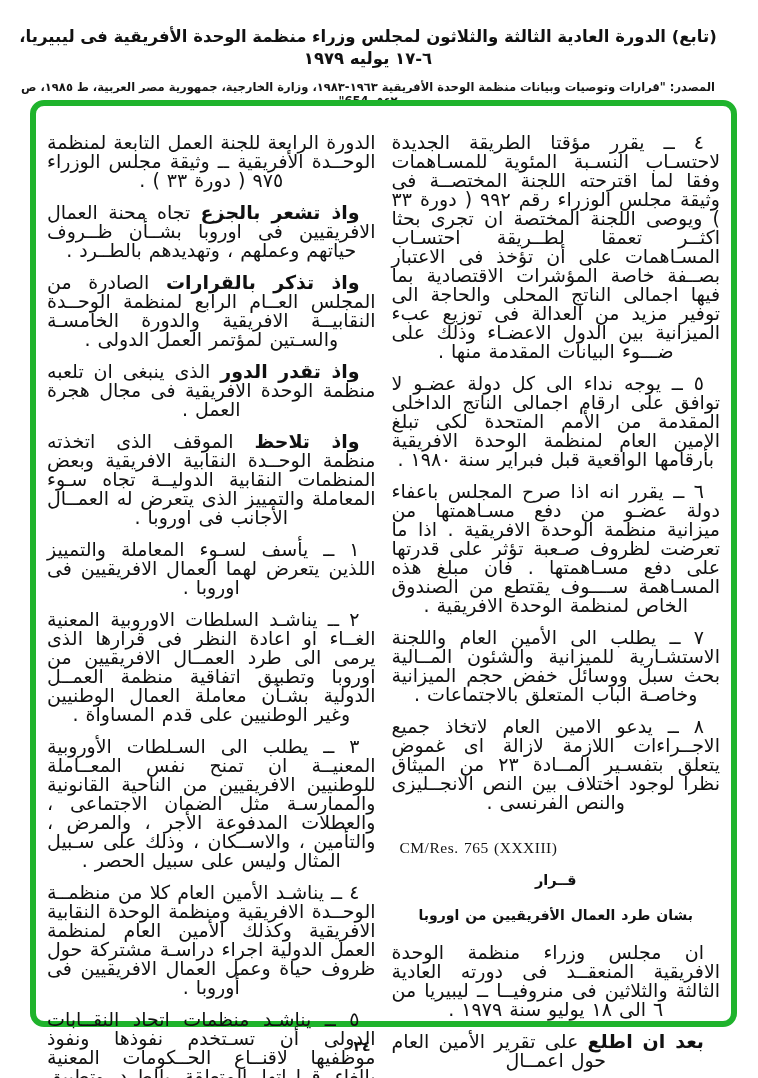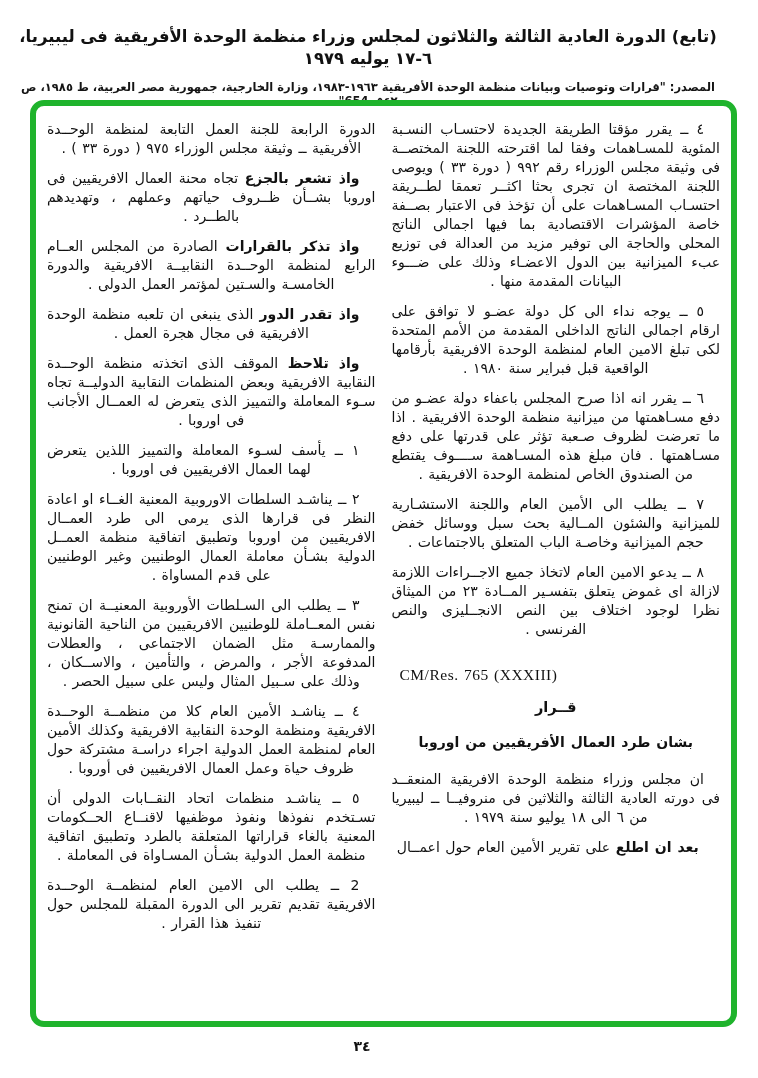--- a/index.html
+++ b/index.html
@@ -21,22 +21,22 @@
     box-sizing:border-box;border:6px solid #1fb32c;border-radius:14px;
     background:#fff;
   }
   .columns{
     position:absolute;left:30px;top:106px;width:707px;height:915px;
     box-sizing:border-box;padding:14px 17px 0 17px;
     display:flex;flex-direction:row;gap:16px;direction:rtl;
   }
   .col{width:329px;box-sizing:border-box;}
   .para{
-    margin:0 0 11px 0;
-    font-size:14px;line-height:19px;
+    margin:13px 0 11px 0;
+    font-size:19px;line-height:19px;
     text-align:justify;text-align-last:center;
     text-indent:16px;
     word-spacing:1px;
   }
   .para.noindent{text-indent:0;}
   .para.latin{
     direction:ltr;text-align:left;text-align-last:left;text-indent:0;
     font-family:"Liberation Serif","DejaVu Serif",serif;
     font-size:15.5px;font-weight:normal;margin:26px 0 10px 8px;letter-spacing:.5px;
   }

